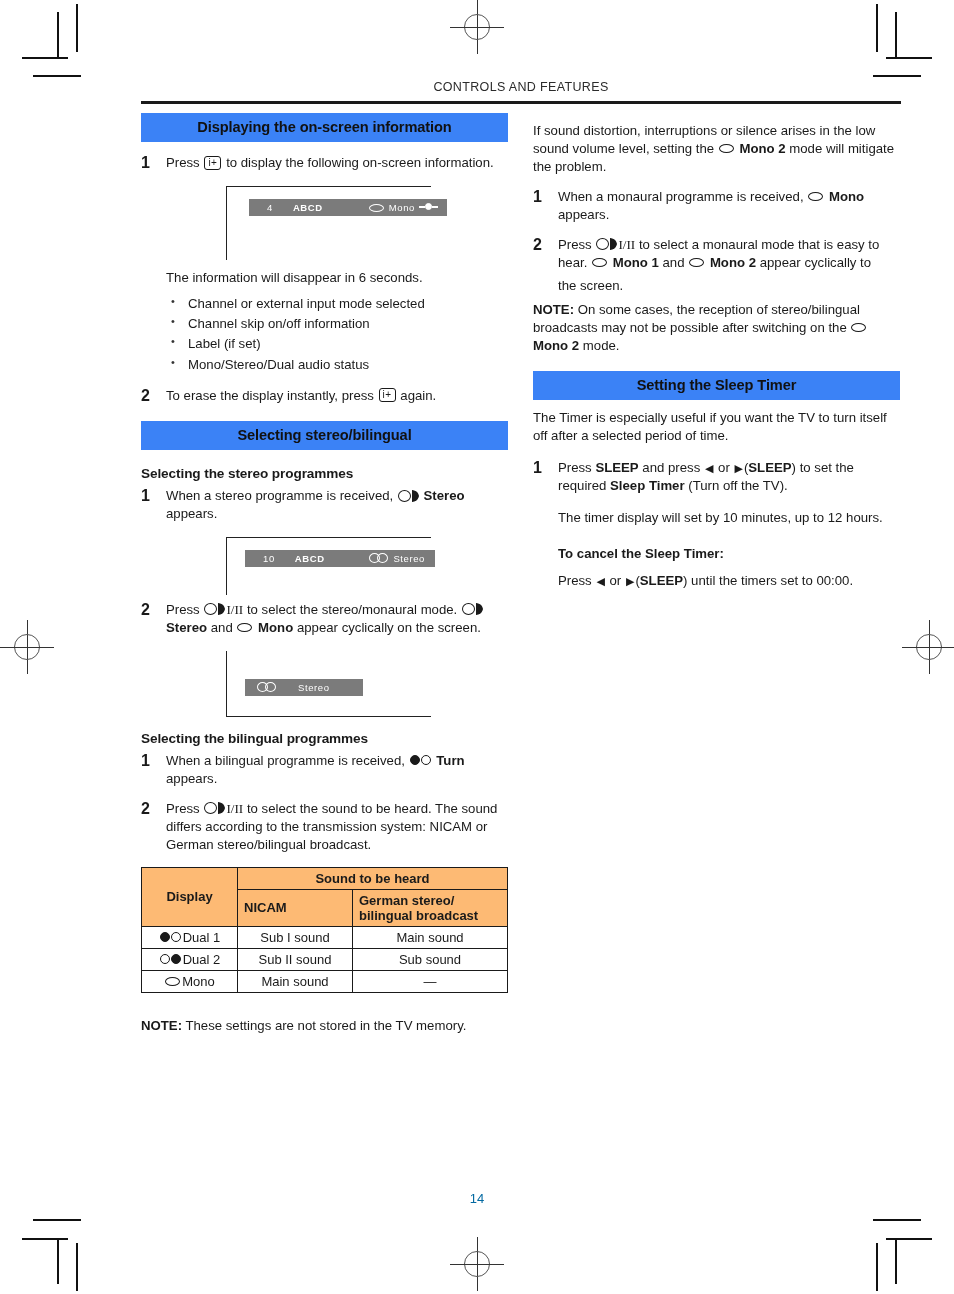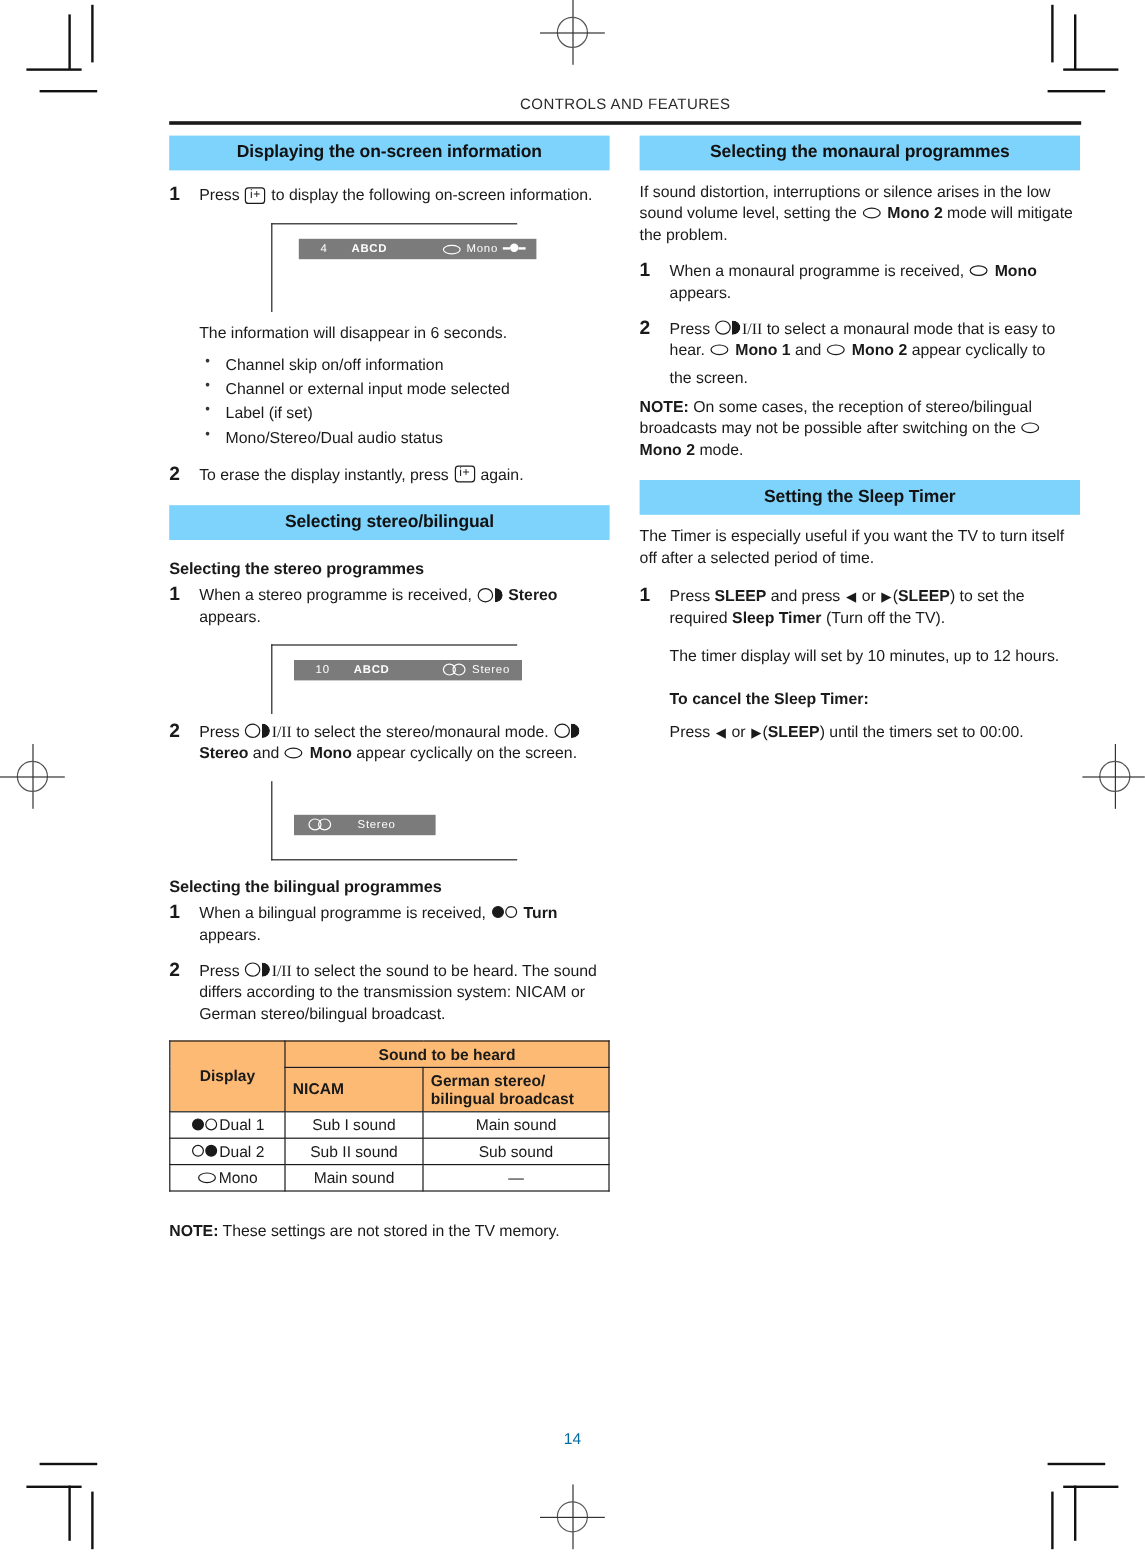--- a/index.html
+++ b/index.html
@@ -31,21 +31,21 @@
     letter-spacing:0.35px;
     color:#2b2b2b;
     padding-bottom:7px;
   }
   .head-rule { height:3px; background:#1a1a1a; width:100%; }
 
   .columns { display:flex; gap:25px; margin-top:9px; }
   .col { width:367px; }
 
   .sec-bar {
-    background:#7dd3fc;
+    background:#3b82f6;
     color:#111;
     font-weight:bold;
     font-size:14.6px;
     text-align:center;
     padding:6px 4px 7px;
     letter-spacing:-0.1px;
   }
 
   .sub-head {
     font-weight:bold;
@@ -245,22 +245,22 @@
                   <span class="ar-r"></span>
               </span>
             </span>
           </div>
         </div>
       </div>
 
       <div class="para indent">The information will disappear in 6 seconds.</div>
 
       <ul class="bullets">
+        <li>Channel or external input mode selected</li>
         <li>Channel skip on/off information</li>
-        <li>Channel or external input mode selected</li>
         <li>Label (if set)</li>
         <li>Mono/Stereo/Dual audio status</li>
       </ul>
 
       <div class="step">
         <div class="num">2</div>
         <div class="txt">
           <span>To erase the display instantly, press</span>
           <span class="key-i">i+</span>
           <span>again.</span>
@@ -387,21 +387,20 @@
       </table>
 
       <div class="note">
         <b>NOTE:</b><span> These settings are not stored in the TV memory.</span>
       </div>
 
     </div>
 
     <div class="col">
 
-      <div class="sec-bar">Selecting the monaural programmes</div>
 
       <div class="para">
         <span>If sound distortion, interruptions or silence arises in the low sound volume level, setting the</span>
         <span class="inl-mono"></span>
         <b>Mono 2</b>
         <span>mode will mitigate the problem.</span>
       </div>
 
       <div class="step">
         <div class="num">1</div>

